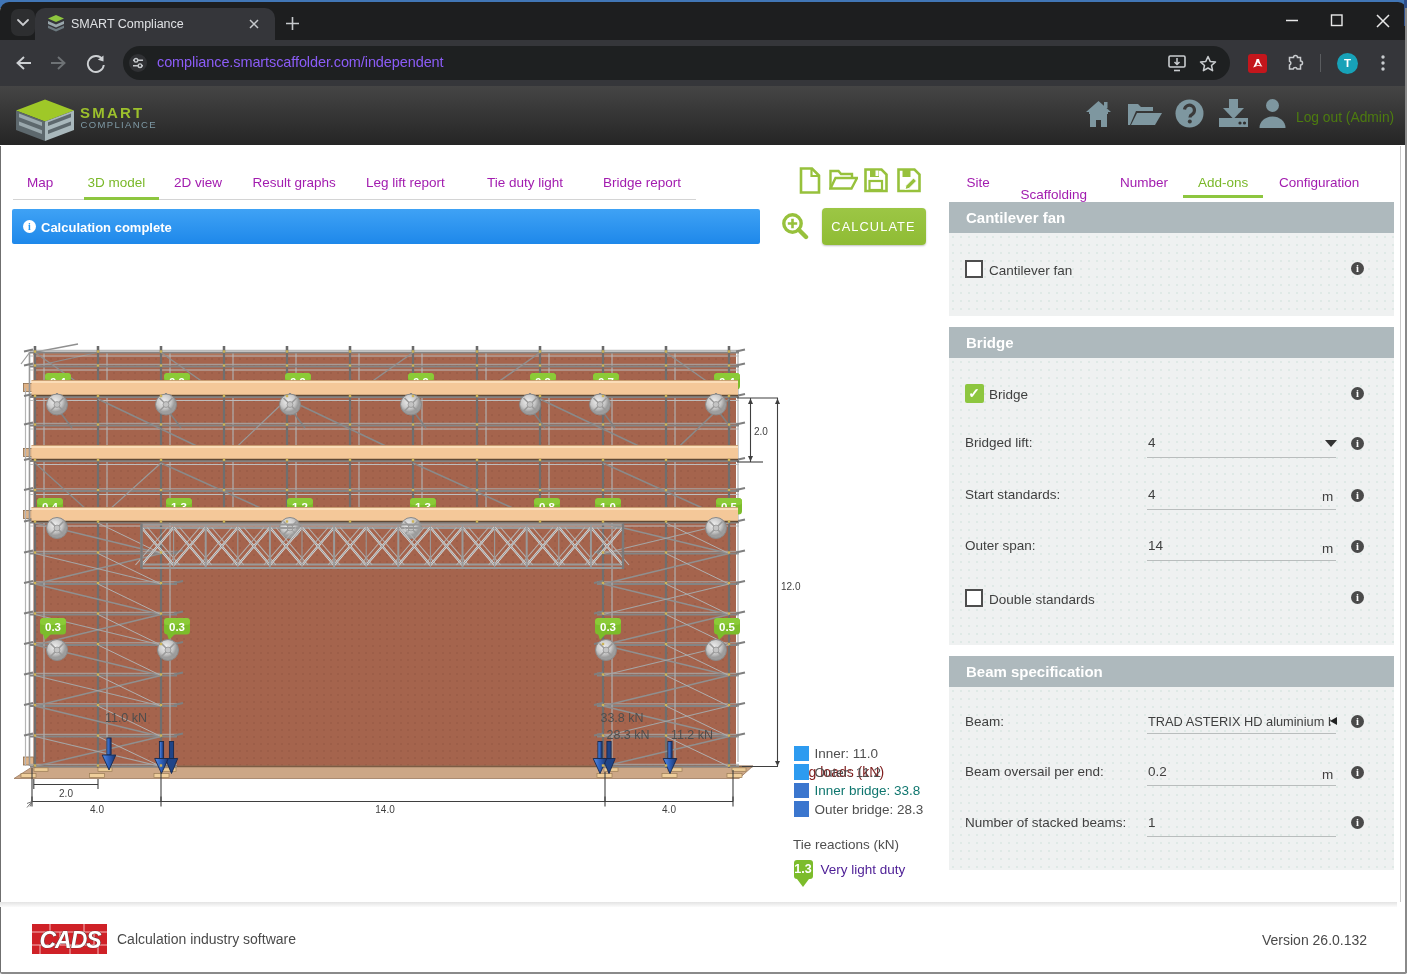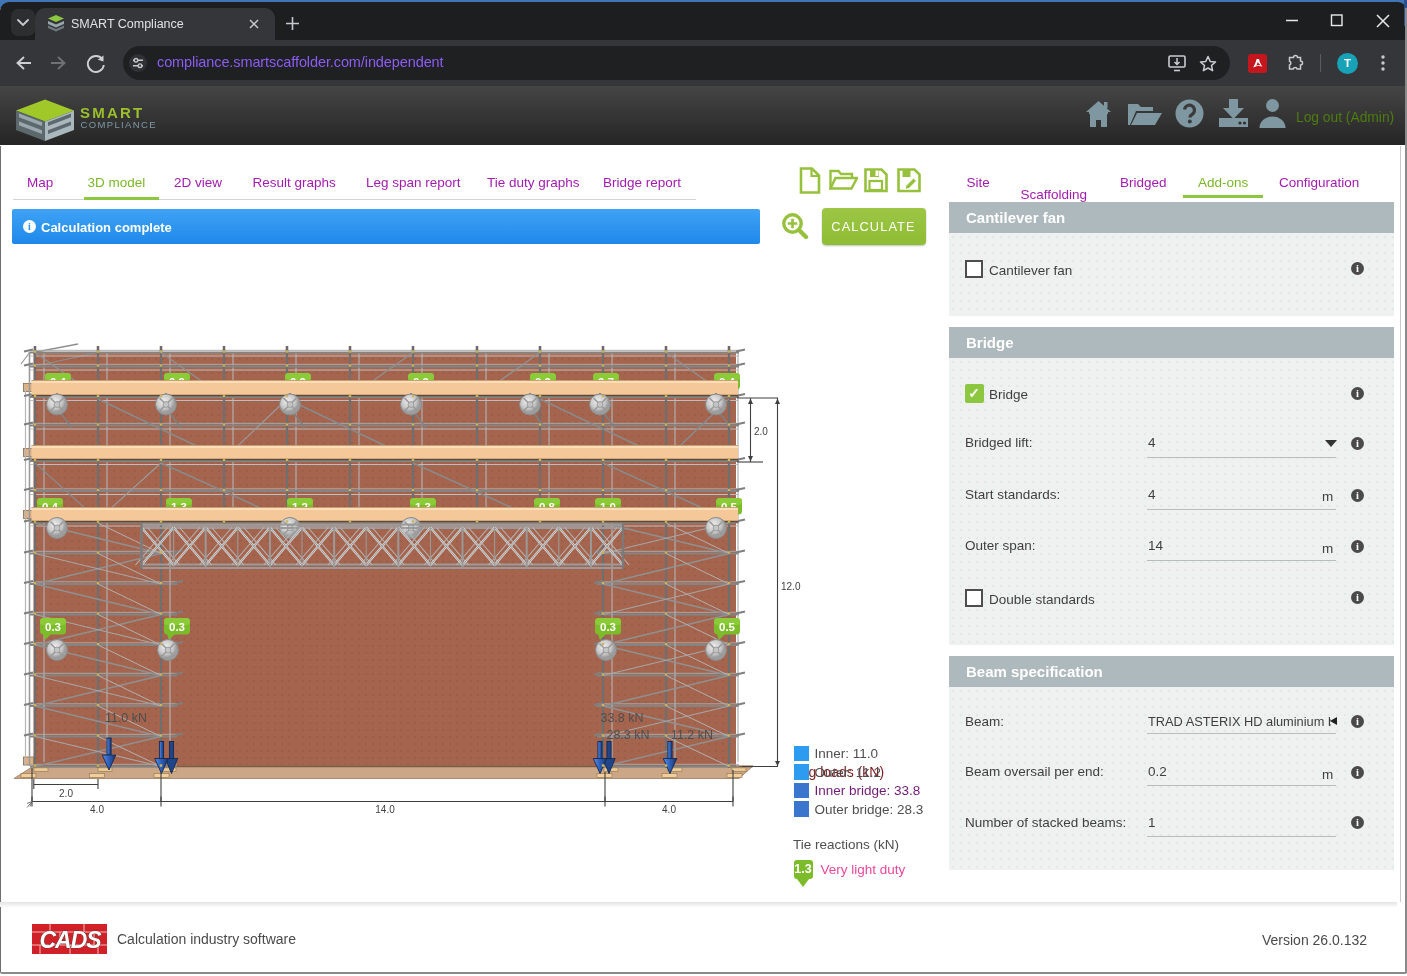--- a/index.html
+++ b/index.html
@@ -134,22 +134,22 @@
  <path d="M1.5 30 a13 11.5 0 0 1 26 0 z" fill="#7e97a0"></path>
   </svg>
 <div class="abs" style="left:1296px;top:110px;font-size:13.8px;color:#4d7c0f">Log out (Admin)</div>
 
 <div class="abs" style="left:13px;top:199px;width:683px;height:1px;background:#d4d4d4"></div>
 <div class="abs" style="left:83.5px;top:197px;width:75.5px;height:3px;background:#8dc63f"></div>
 <div class="tabtxt abs" style="left:27px;top:174.5px">Map</div>
 <div class="tabtxt abs green" style="left:87.5px;top:174.5px">3D model</div>
 <div class="tabtxt abs" style="left:174px;top:174.5px">2D view</div>
 <div class="tabtxt abs" style="left:252.5px;top:174.5px">Result graphs</div>
-<div class="tabtxt abs" style="left:366px;top:174.5px">Leg span report</div>
-<div class="tabtxt abs" style="left:487px;top:174.5px">Tie duty graphs</div>
+<div class="tabtxt abs" style="left:366px;top:174.5px">Leg lift report</div>
+<div class="tabtxt abs" style="left:487px;top:174.5px">Tie duty light</div>
 <div class="tabtxt abs" style="left:603px;top:174.5px">Bridge report</div>
 
 <svg class="abs" style="left:799px;top:167px" width="22" height="27" viewBox="0 0 22 27">
  <path d="M2 1.5 h11 l7 7 v17 h-18 z" fill="none" stroke="#97c13c" stroke-width="2.6"></path>
  <path d="M12.5 2 v7 h7" fill="none" stroke="#97c13c" stroke-width="2.2"></path>
   </svg>
 <svg class="abs" style="left:829px;top:169px" width="29" height="21" viewBox="0 0 29 21">
  <path d="M1.5 19.5 V2 h8 l2.5 3 H23 v4" fill="none" stroke="#97c13c" stroke-width="2.4"></path>
  <path d="M6.5 9 H28 l-5.5 10.5 H1.5 z" fill="none" stroke="#97c13c" stroke-width="2.4"></path>
   </svg>
@@ -851,33 +851,33 @@
     <path d="M32,801.5 l-5,6 m5,-6 l-2,5 m2,-5 l-5,2" stroke="#666" stroke-width="0.9" fill="none"></path>
   </svg>
 
 <div class="abs" style="left:793px;top:764px;font-size:14px;color:#7f1d1d">Leg loads (kN)</div>
 <div class="abs" style="left:793.5px;top:745.5px;width:15.5px;height:15.5px;background:#2d9bf0"></div>
 <div class="abs" style="left:793.5px;top:764px;width:15.5px;height:15.5px;background:#2d9bf0"></div>
 <div class="abs" style="left:793.5px;top:782.5px;width:15.5px;height:15.5px;background:#3b76ce"></div>
 <div class="abs" style="left:793.5px;top:801px;width:15.5px;height:15.5px;background:#3b76ce"></div>
 <div class="abs" style="left:814.5px;top:746px;font-size:13.5px;color:#4f4f4f">Inner: 11.0</div>
 <div class="abs" style="left:814.5px;top:764.5px;font-size:13.5px;color:#4f4f4f">Outer: 11.2</div>
-<div class="abs" style="left:814.5px;top:783px;font-size:13.5px;color:#701a75">Inner bridge: 33.8</div>
+<div class="abs" style="left:814.5px;top:783px;font-size:13.5px;color:#0f766e">Inner bridge: 33.8</div>
 <div class="abs" style="left:814.5px;top:801.5px;font-size:13.5px;color:#4f4f4f">Outer bridge: 28.3</div>
 <div class="abs" style="left:793px;top:837px;font-size:13.5px;color:#4f4f4f">Tie reactions (kN)</div>
 <div class="abs" style="left:793.5px;top:859.5px;width:19px;height:19px;border-radius:3px;background:#7cbc2b;color:#fff;font-weight:bold;font-size:12.5px;text-align:center;line-height:19px">1.3</div>
 <svg class="abs" style="left:796px;top:878.5px" width="14" height="9" viewBox="0 0 14 9">
     <polygon points="1,0 13,0 7,8" fill="#7cbc2b"></polygon>
   </svg>
-<div class="abs" style="left:820.5px;top:862px;font-size:13.5px;color:#ec4899">Very light duty</div>
+<div class="abs" style="left:820.5px;top:862px;font-size:13.5px;color:#4c1d95">Very light duty</div>
 
 <div class="abs" style="left:1183px;top:194.5px;width:80px;height:3px;background:#8dc63f"></div>
 <div class="tabtxt abs" style="left:966.5px;top:175px">Site</div>
 <div class="tabtxt abs" style="left:1020.5px;top:187px">Scaffolding</div>
-<div class="tabtxt abs" style="left:1120px;top:175px">Bridged</div>
+<div class="tabtxt abs" style="left:1120px;top:175px">Number</div>
 <div class="tabtxt abs green" style="left:1198px;top:175px">Add-ons</div>
 <div class="tabtxt abs" style="left:1279px;top:175px">Configuration</div>
 
 <div class="hdrband" style="top:202px;height:31px">Cantilever fan</div>
 <div class="pbody" style="top:233px;height:83px"></div>
 <div class="cb" style="left:964.5px;top:260px"></div>
 <div class="lbl abs" style="left:989px;top:262.5px">Cantilever fan</div>
 <div class="info" style="left:1351px;top:262px">i</div>
 
 <div class="hdrband" style="top:327px;height:31px">Bridge</div>

